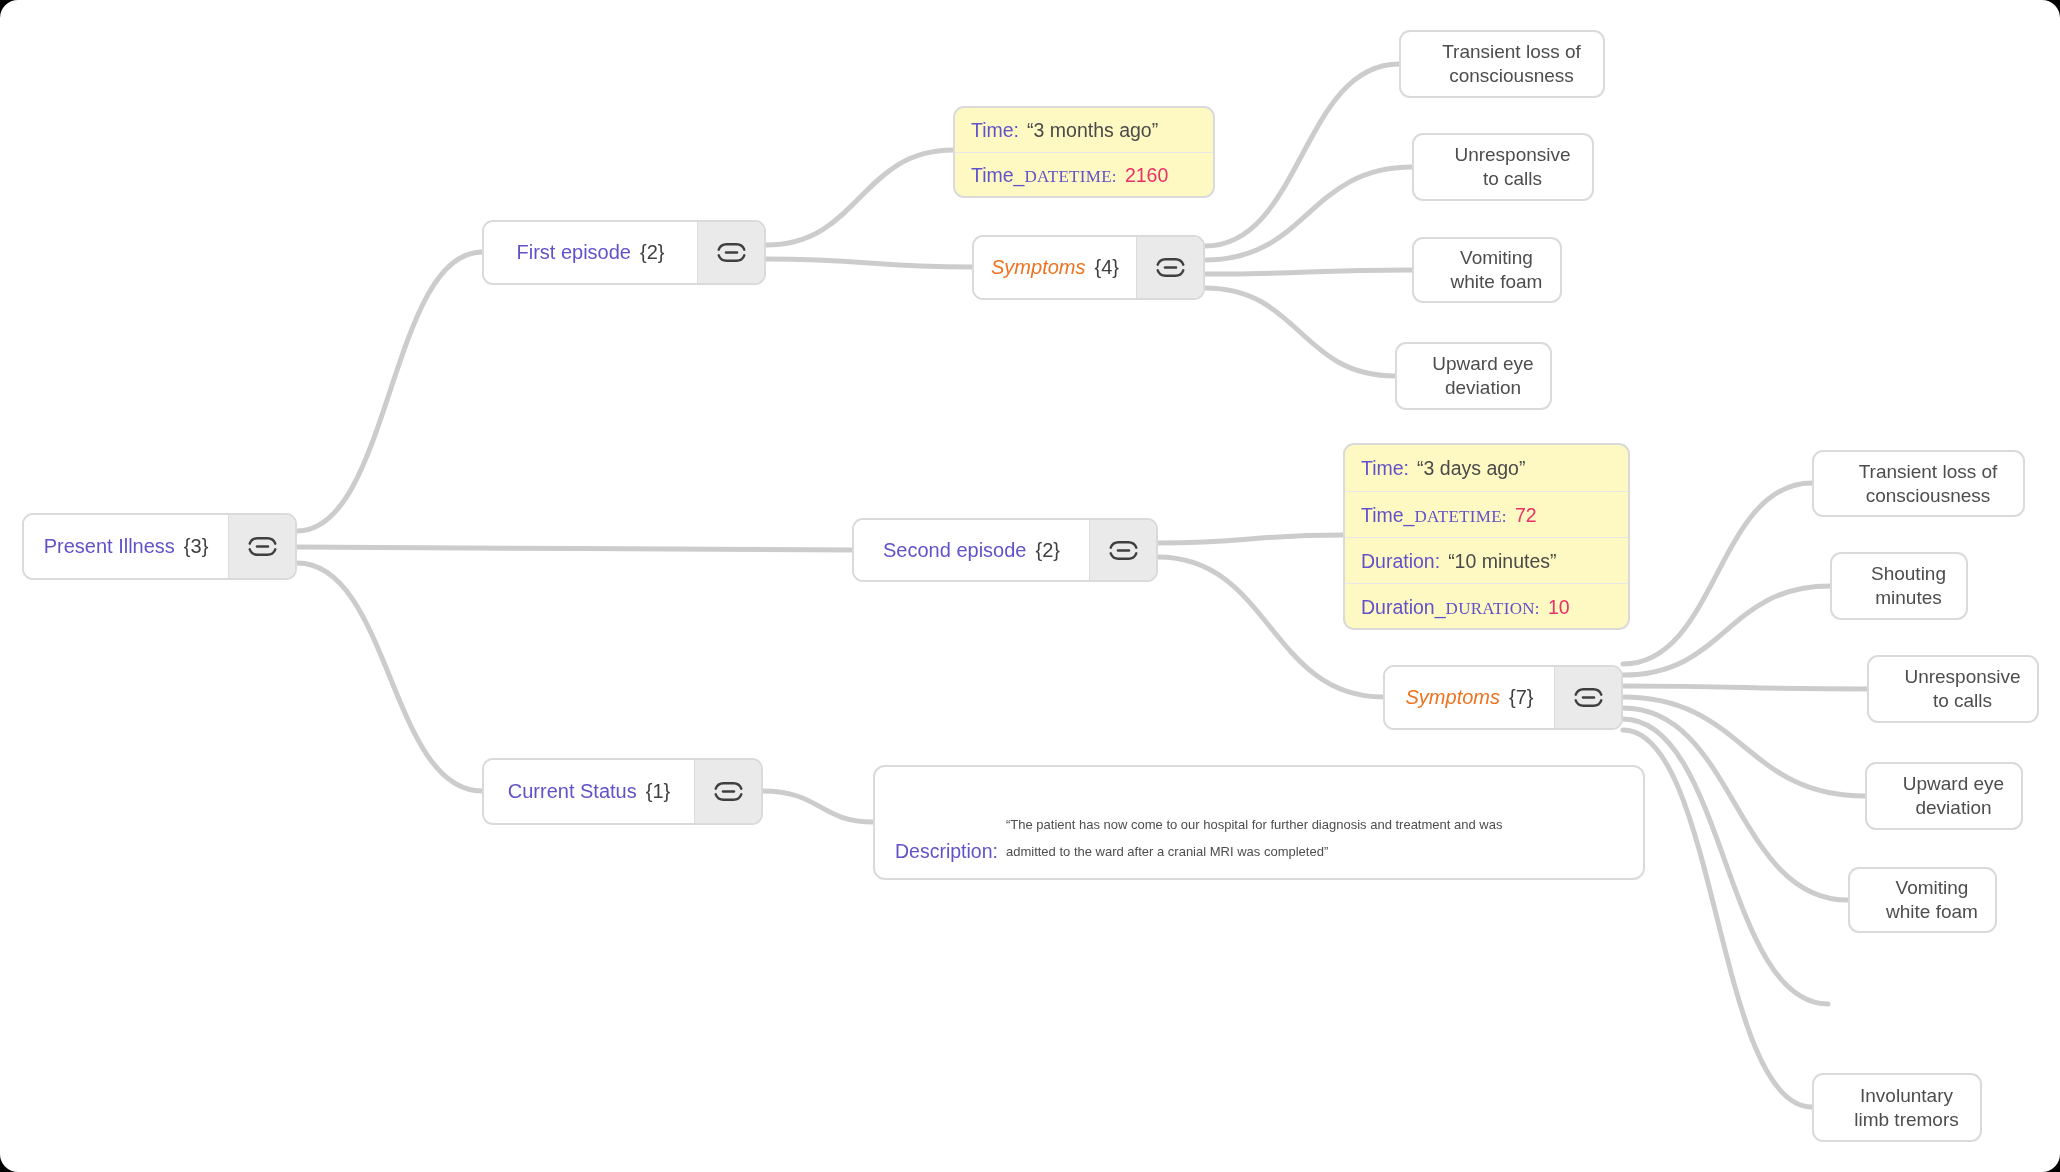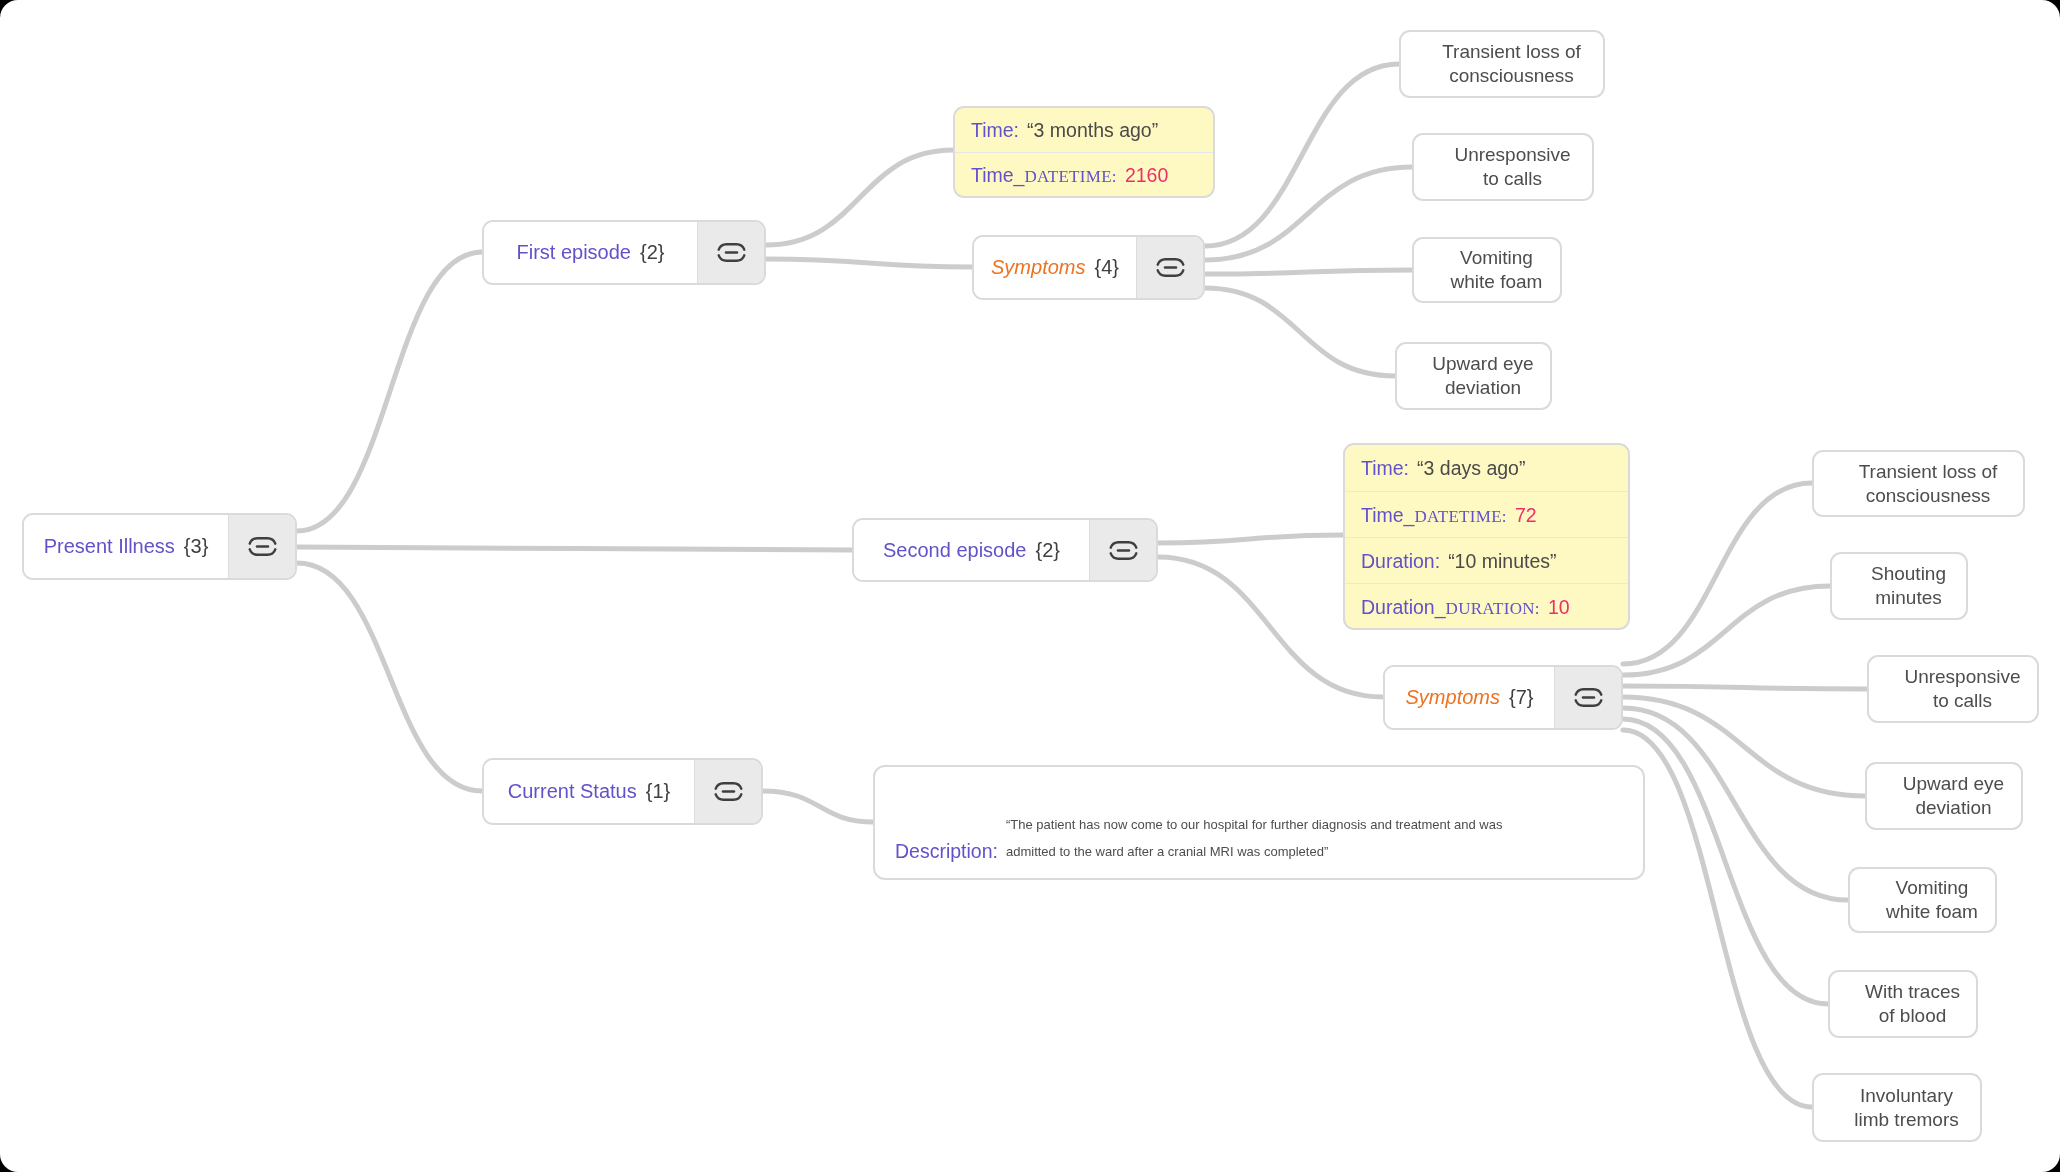--- a/index.html
+++ b/index.html
@@ -211,23 +211,20 @@
   </div>
   <div class="leaf" style="left:1867px;top:655px;width:172px;height:68px">
     <span class="leaf-text">Unresponsive to calls</span>
   </div>
   <div class="leaf" style="left:1865px;top:762px;width:158px;height:68px">
     <span class="leaf-text">Upward eye deviation</span>
   </div>
   <div class="leaf" style="left:1848px;top:867px;width:149px;height:66px">
     <span class="leaf-text">Vomiting white foam</span>
   </div>
-  <div class="leaf" style="left:1828px;top:970px;width:150px;height:68px">
-    <span class="leaf-text">With traces of blood</span>
-  </div>
   <div class="leaf" style="left:1812px;top:1073px;width:170px;height:69px">
     <span class="leaf-text">Involuntary limb tremors</span>
   </div>
 
   <div class="node" style="left:482px;top:758px;height:67px;width:281px">
     <div class="node-label" style="width:213px">
       <span class="lbl purple">Current Status</span>
       <span class="cnt">{1}</span>
     </div>
     <div class="node-icon">

